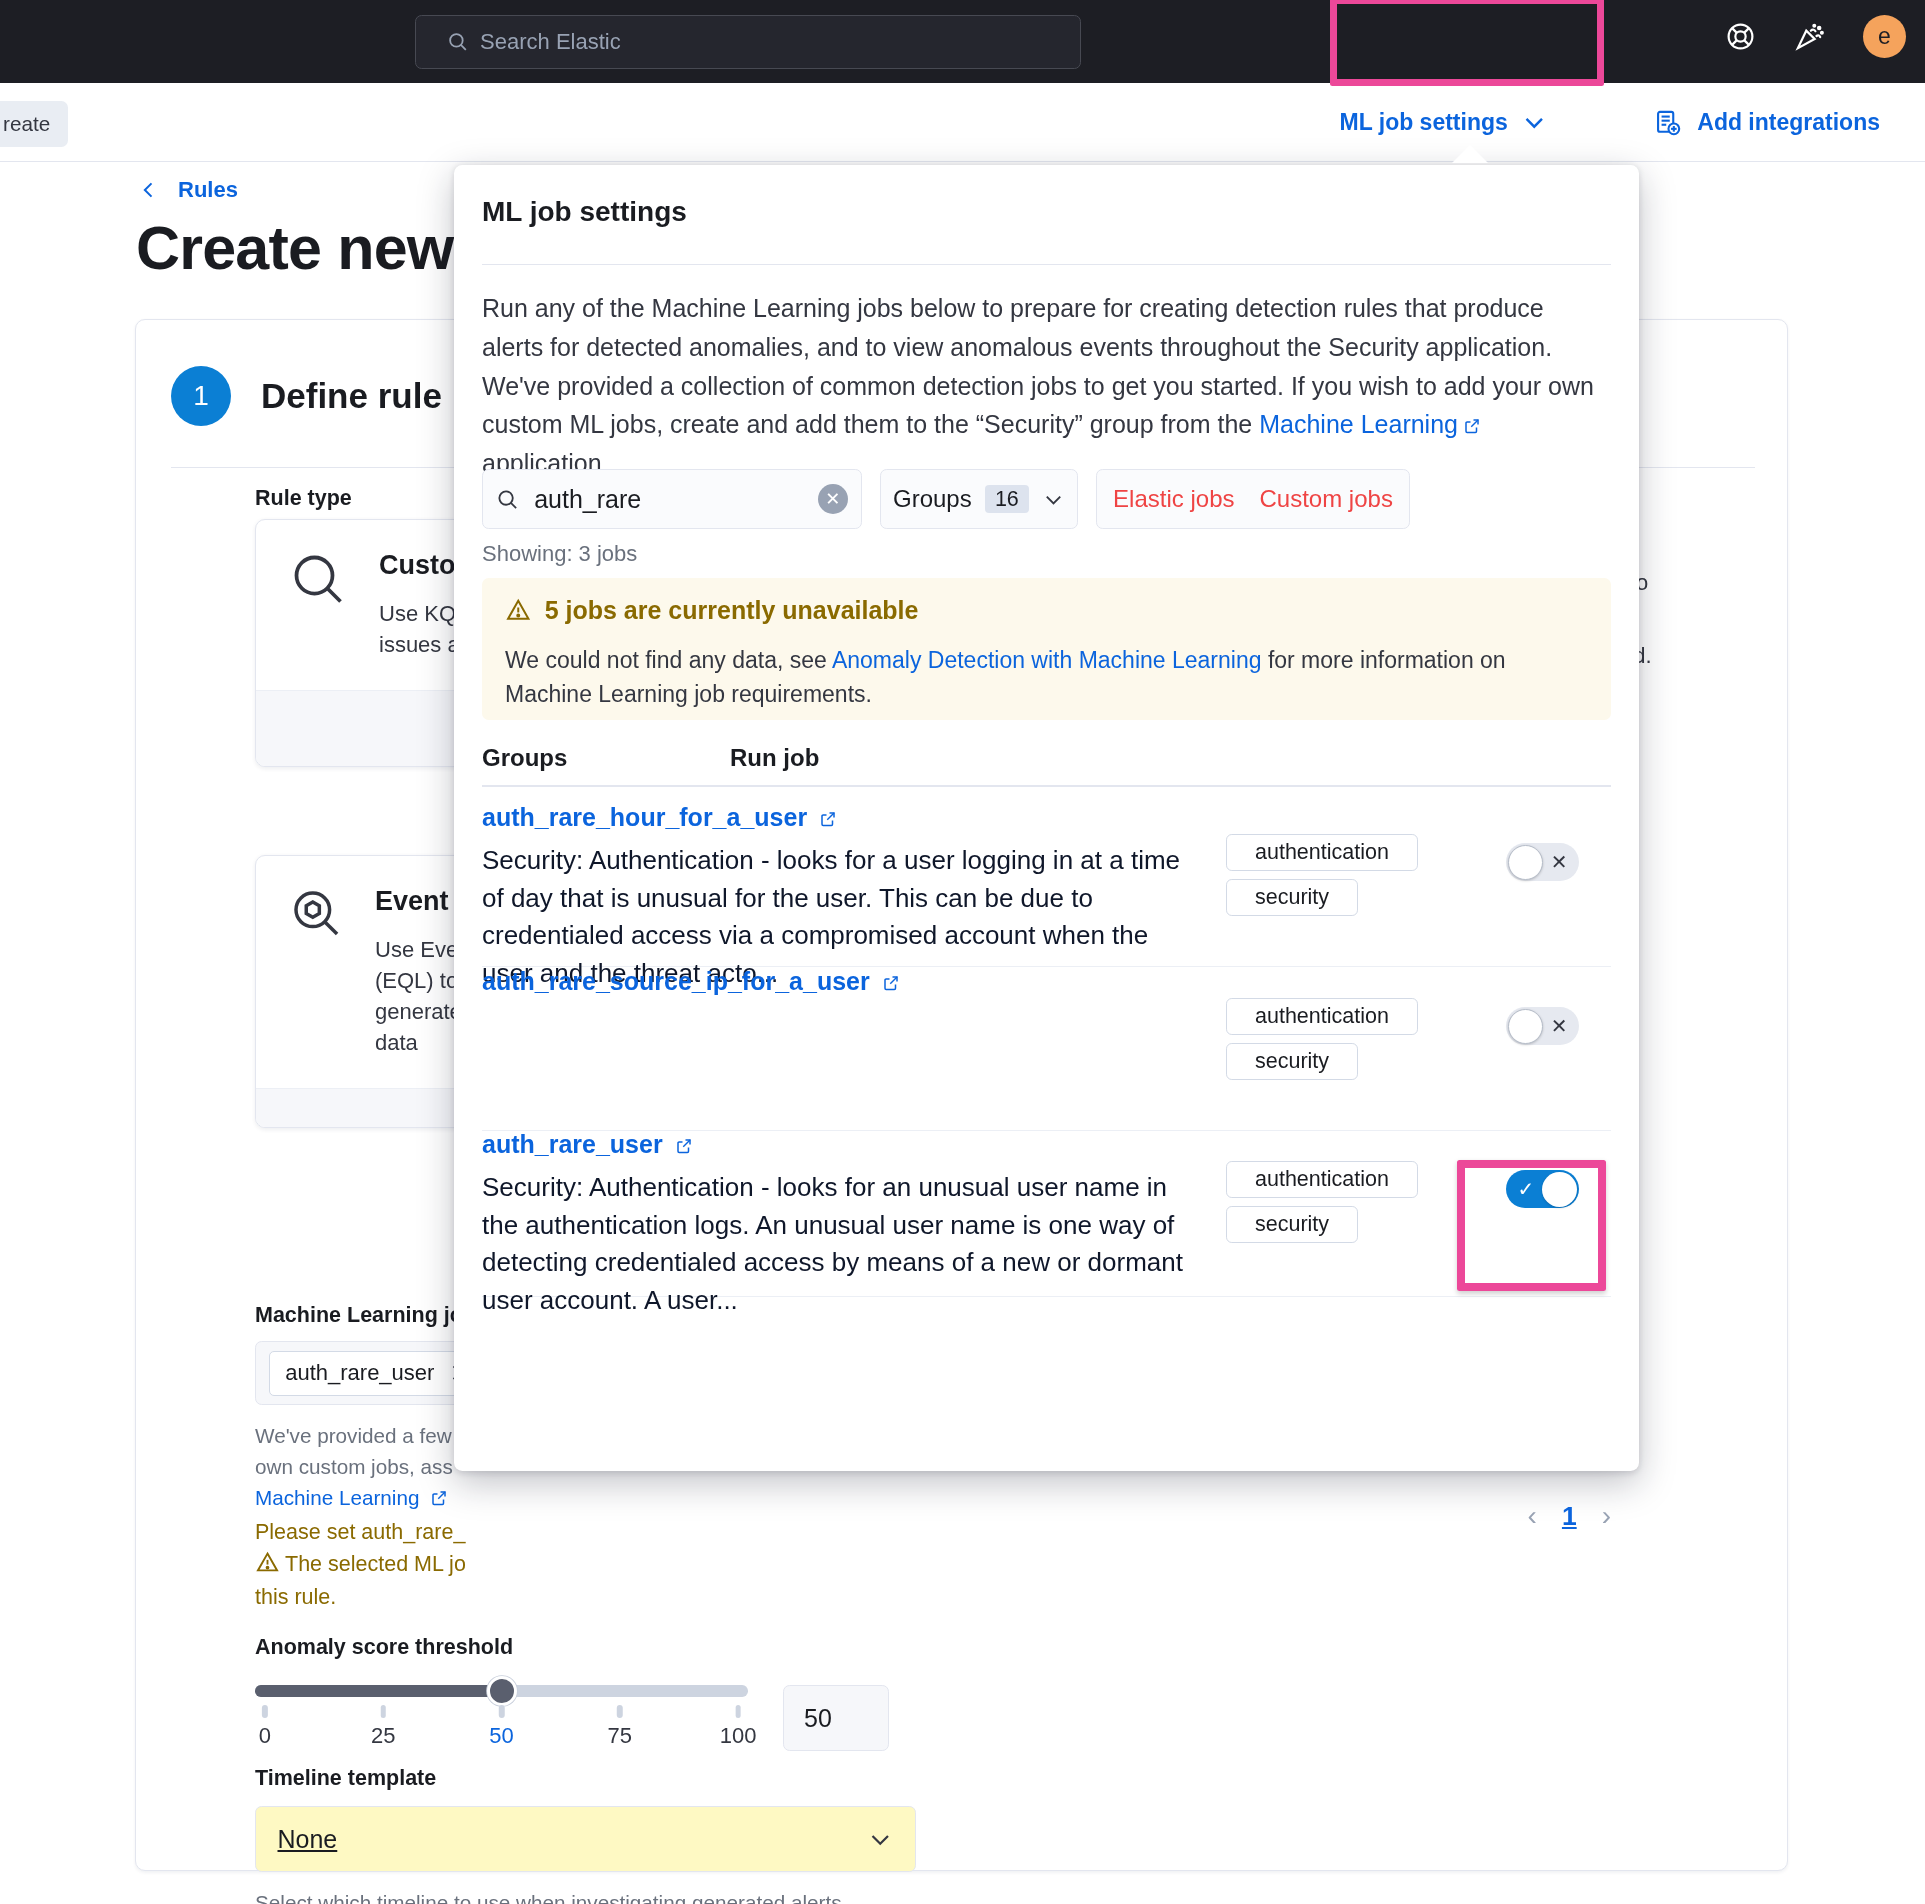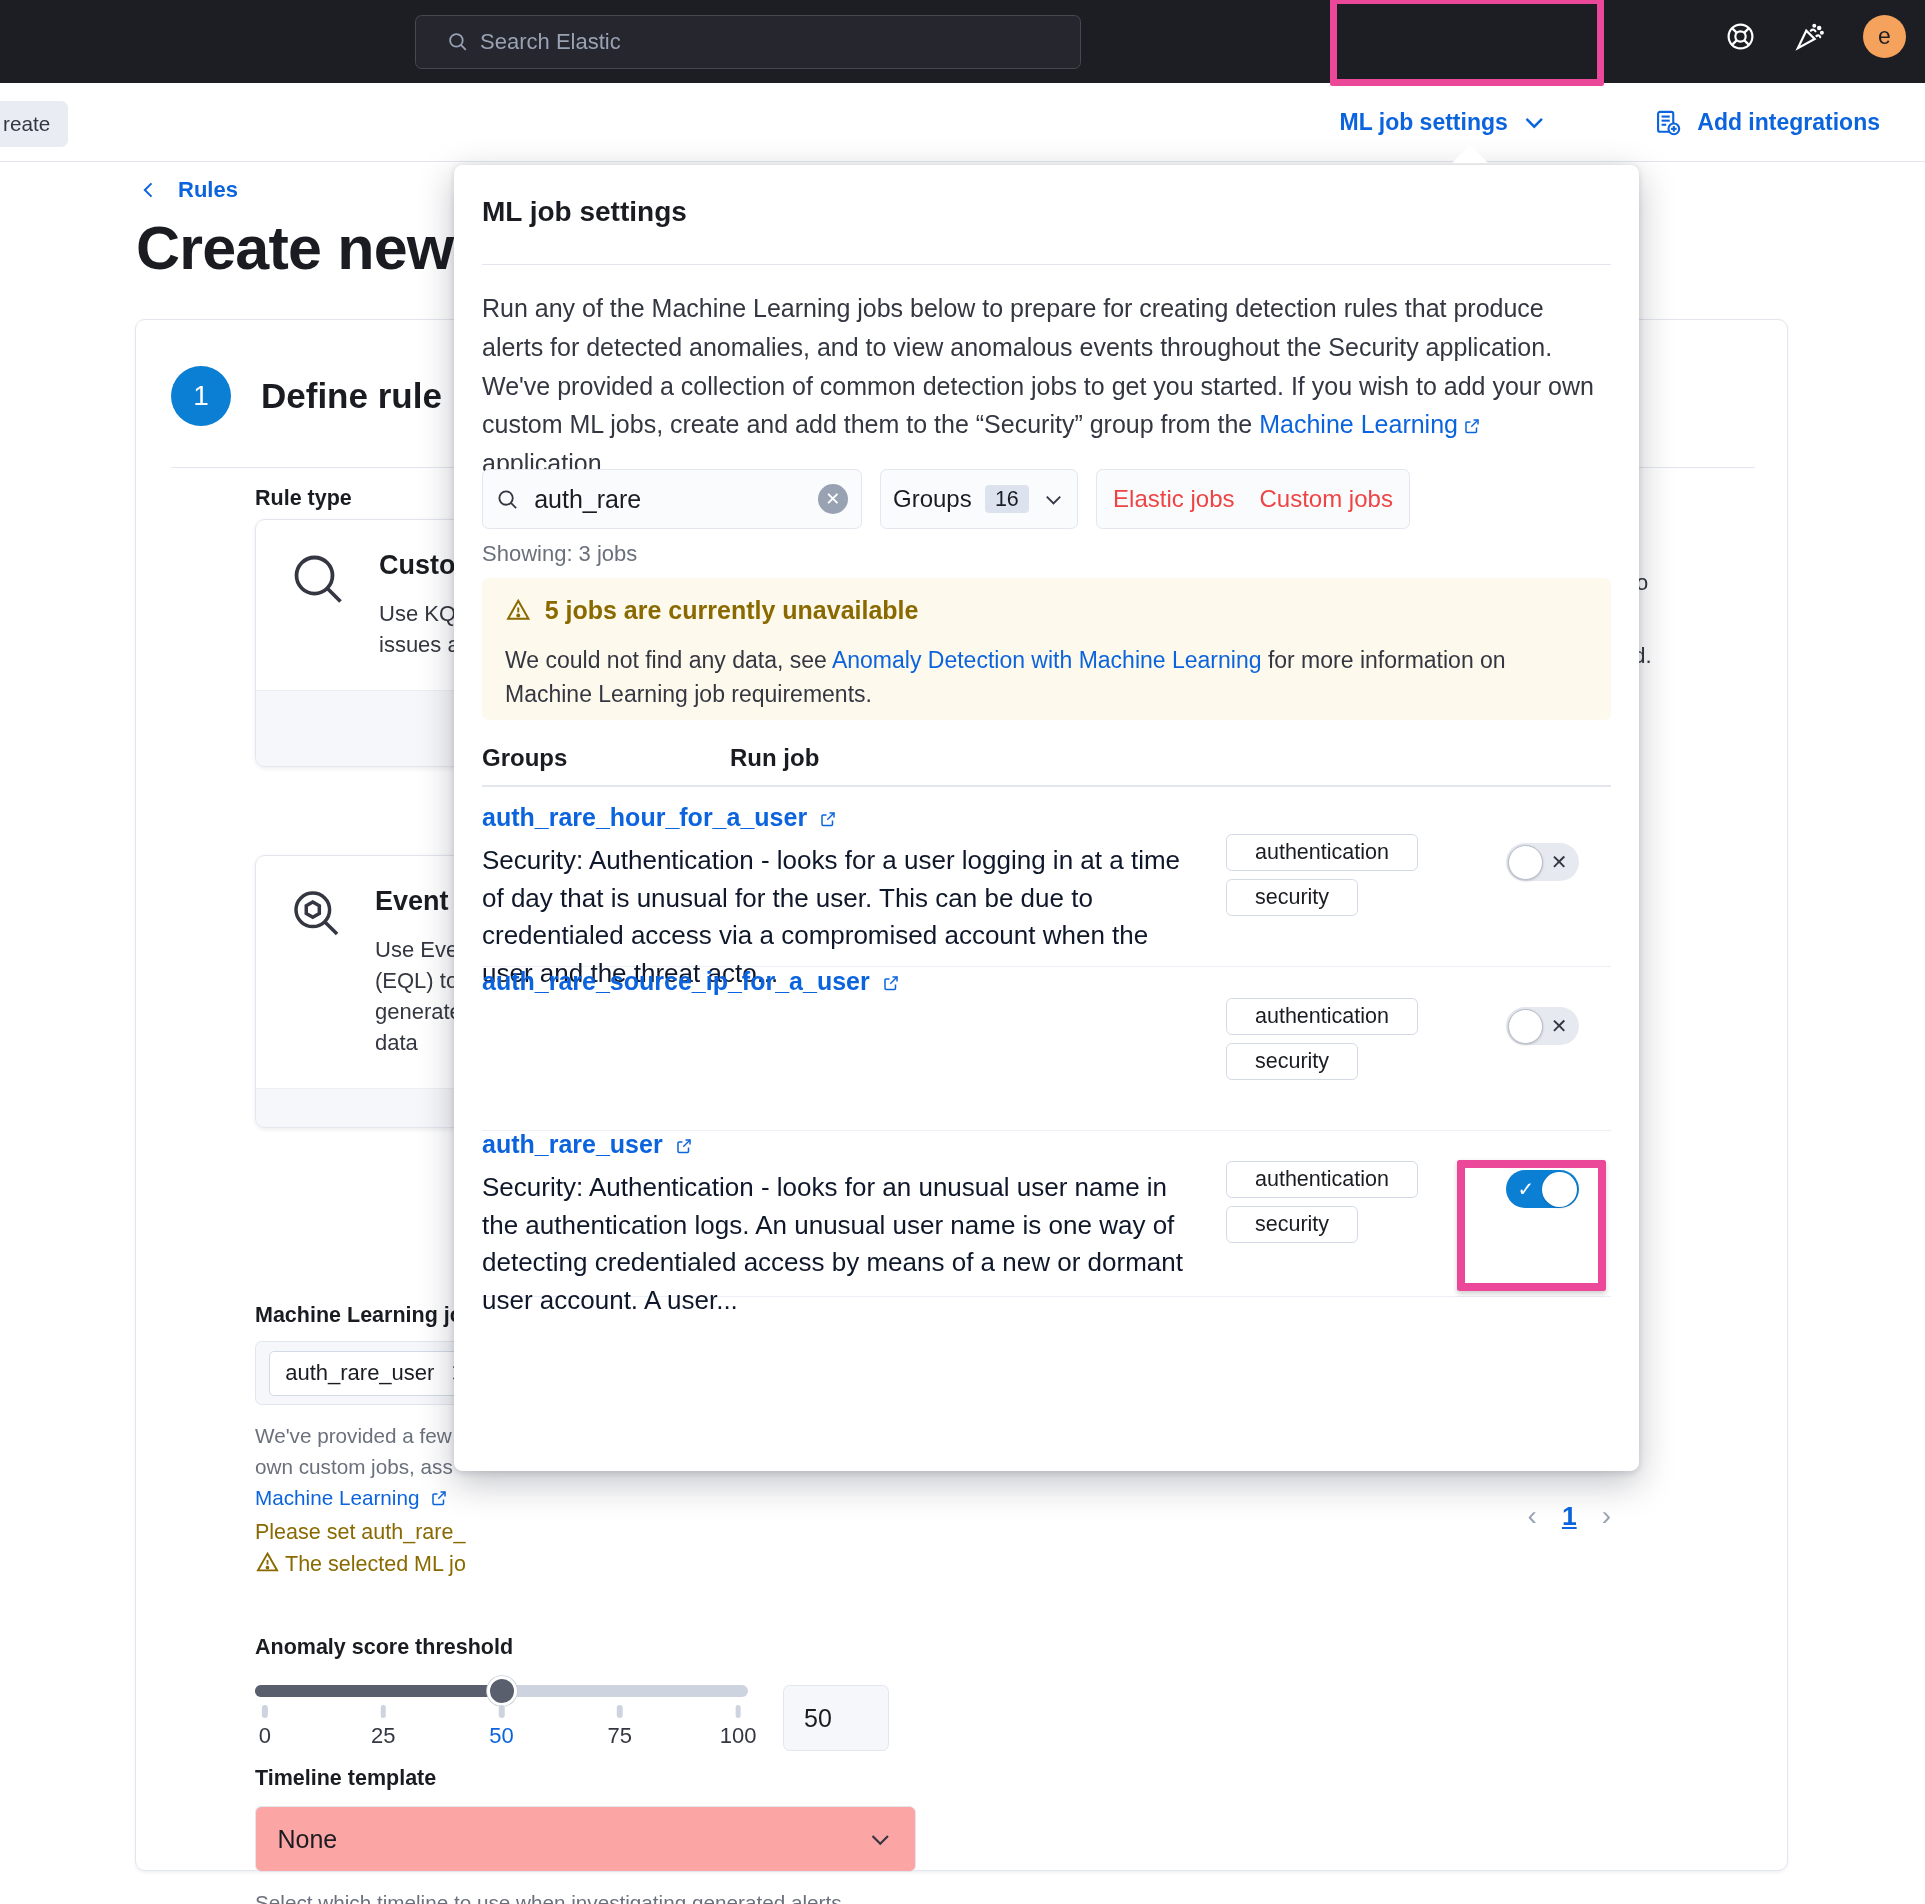--- a/index.html
+++ b/index.html
@@ -134,22 +134,22 @@
   .tick.active .lbl { color: #0b64dd; }
   .score-box {
     width: 106px; height: 66px; border: 0.8px solid #e3e6ef; border-radius: 6.6px;
     background: #f6f7fa; display: flex; align-items: center; padding-left: 20px;
     font-size: 25px; color: #1a1c21;
   }
 
   .tl-block { position: absolute; left: 255px; top: 1604px; width: 661px; }
   .tl-select {
     margin-top: 15px; width: 661px; height: 66px; border: 0.8px solid #e3e6ef;
-    border-radius: 6.6px; background: #fca5a5; display: flex; align-items: center;
-    justify-content: space-between; padding: 0 21.5px; font-size: 25px; color: #1a1c21;
+    border-radius: 6.6px; background: #fef9c3; display: flex; align-items: center;
+    justify-content: space-between; padding: 0 21.5px; font-size: 25px; color: #1a1c21; text-decoration: underline;
   }
   .tl-helper { margin-top: 15px; }
 
   
   .modal {
     position: absolute; left: 454px; top: 165px; width: 1185px; height: 1306px;
     background: #fff; border-radius: 8.3px; z-index: 50;
     box-shadow: 0 11.6px 36px rgba(18,24,44,.26), 0 1.7px 6.6px rgba(18,24,44,.14);
   }
   .modal-title { position: absolute; left: 28px; top: 31px; font-size: 28px; font-weight: 700; color: #1a1c21; }
@@ -390,20 +390,21 @@
     <div class="warn-note">
       <div>Please set auth_rare_</div>
       <div style="display:flex;gap:5px;align-items:flex-start;">
         <svg width="25" height="25" viewBox="0 0 24 24" fill="none" stroke="#8a6a00" stroke-width="1.8" style="flex:none;margin-top:1.7px;">
           <path d="M12 3.4 21.2 19.6H2.8Z"></path>
             <line x1="12" y1="9.5" x2="12" y2="14"></line>
             <circle cx="12" cy="16.8" r=".9" fill="#8a6a00"></circle>
         </svg>
         <span>The selected ML jo</span>
       </div>
+      <div>this rule.</div>
     </div>
 
     <div class="anom-block">
       <div class="field-label">Anomaly score threshold</div>
       <div class="slider-row">
         <div class="slider-wrap">
           <div class="track">
             <div class="fill"></div>
             <div class="thumb"></div>
           </div>

